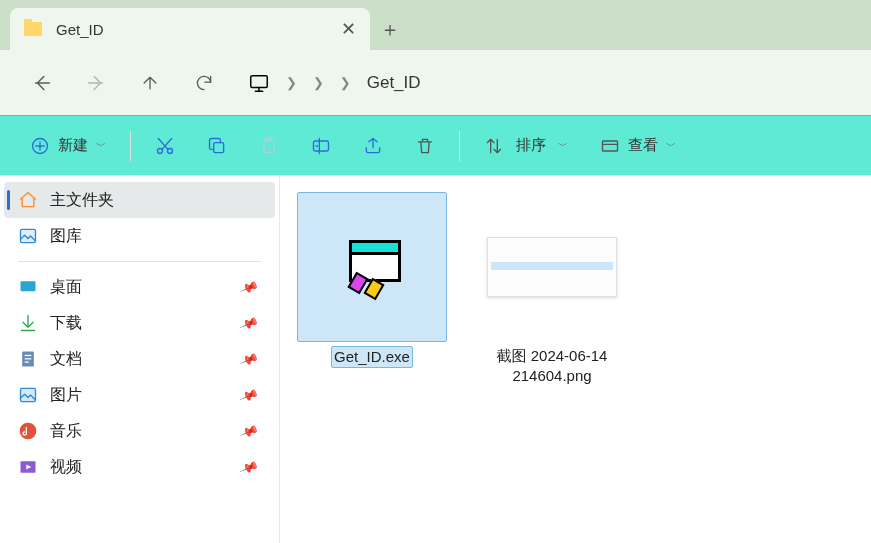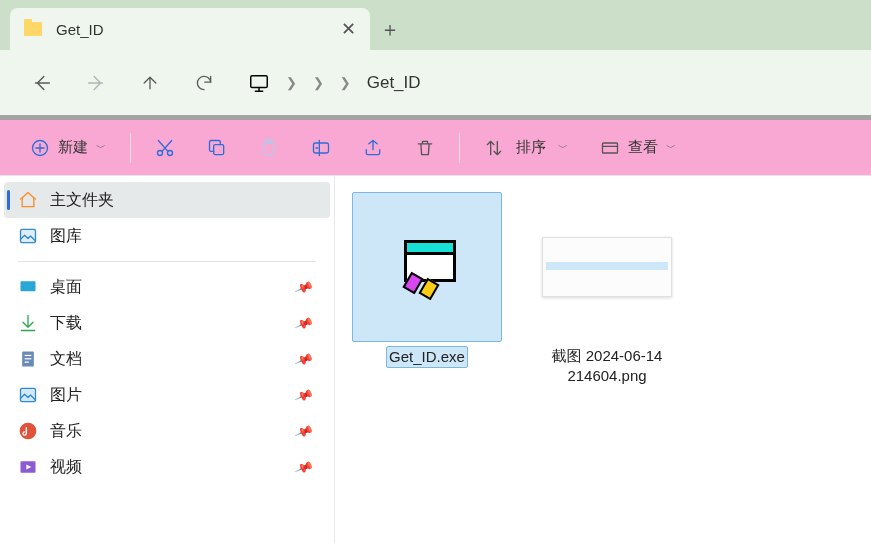--- a/index.html
+++ b/index.html
@@ -17,31 +17,31 @@
 
 .nav-area { height: 65px; background: #eff6ee; display:flex; align-items:center; padding: 0 18px; gap: 6px; }
 .nav-btn { width:48px; height:40px; display:flex; align-items:center; justify-content:center; color:#5b5b5b; cursor:pointer; border-radius:4px; }
 .nav-btn.disabled { color:#b5b5b5; }
 .breadcrumb { display:flex; align-items:center; gap: 4px; margin-left: 8px; }
 .bc-sep { color:#888; font-size:13px; padding: 0 6px; }
 .bc-item { font-size:17px; color:#333; padding:4px 6px; cursor:pointer; border-radius:3px; }
 .bc-monitor { display:flex; align-items:center; justify-content:center; padding: 4px 6px; }
 
 
-.toolbar { height: 60px; border-top:5px solid #a3a3a3; display:flex; align-items:center; padding: 0 14px; gap: 0; background:#f9a8d4; }
+.toolbar { height: 60px; border-top:1px solid #a3a3a3; display:flex; align-items:center; padding: 0 14px; gap: 0; background:#5eead4; }
 .tb-btn { height:38px; display:flex; align-items:center; justify-content:center; padding:0 16px; cursor:pointer; border-radius:4px; color:#2e6cd6; gap:8px; }
 .tb-btn .label { color:#333; font-size:15px; }
 .tb-sep { width:1px; height:30px; background:#e0e0e0; margin: 0 8px; }
 .chev-tiny { font-size:10px; color:#666; }
 
 
 .body { display:flex; height: calc(543px - 50px - 65px - 60px); border-top:1px solid #e5e5e5; }
 
 
-.sidebar { width: 335px; border-right:1px solid #e8e8e8; padding: 6px 4px; overflow:hidden; }
+.sidebar { width: 280px; border-right:1px solid #e8e8e8; padding: 6px 4px; overflow:hidden; }
 .side-item { display:flex; align-items:center; height:36px; padding-left:14px; gap:12px; cursor:pointer; position:relative; font-size:16px; color:#222; }
 .side-item.active { background:#e6e9e9; border-radius:4px; }
 .side-item.active::before { content:""; position:absolute; left:3px; top:8px; bottom:8px; width:3px; background:#2e6cd6; border-radius:2px; }
 .side-divider { height:1px; background:#e3e3e3; margin:7px 14px; }
 .pin { position:absolute; right:18px; color:#9a9a9a; font-size:13px; transform: rotate(20deg); }
 .side-icon { width:20px; height:20px; display:flex; align-items:center; justify-content:center; }
 
 
 .content { flex:1; padding: 12px; display:flex; gap:20px; align-items:flex-start; }
 .file-item { width:160px; display:flex; flex-direction:column; align-items:center; cursor:pointer; padding:4px; border-radius:3px; }

